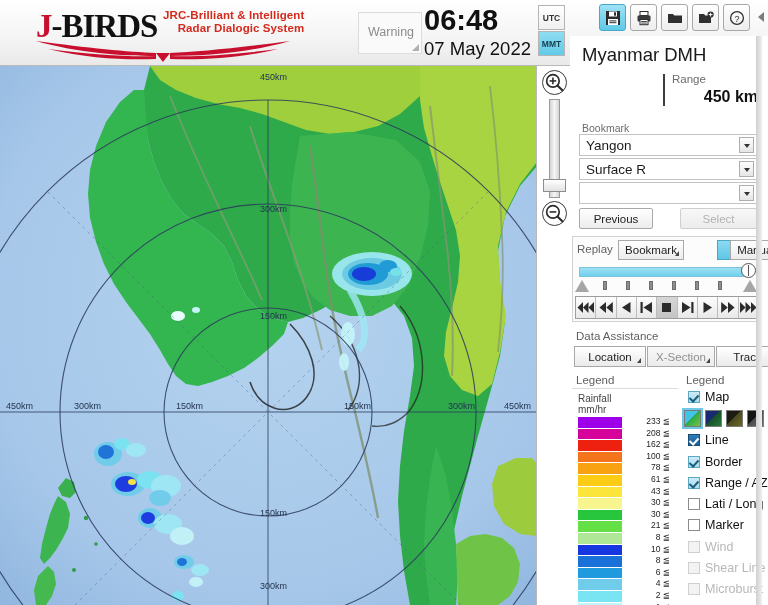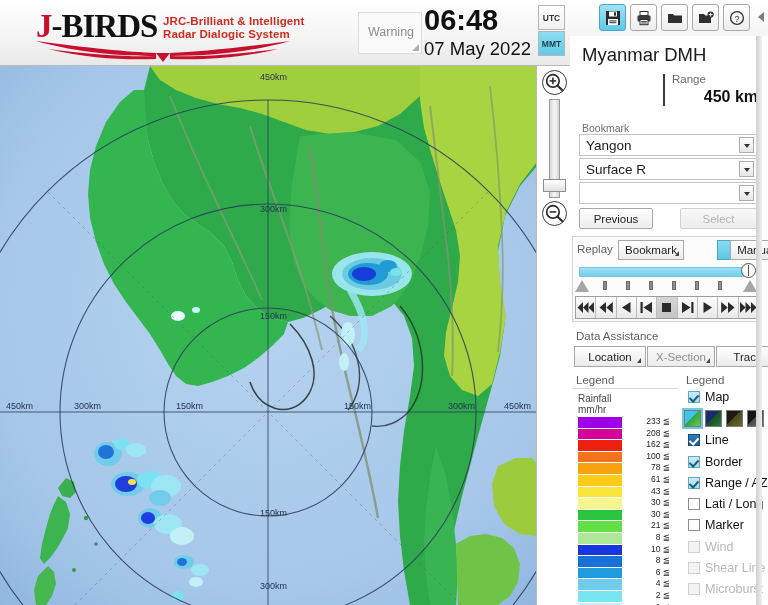--- a/index.html
+++ b/index.html
@@ -16,23 +16,23 @@
     border-bottom: 1px solid #b9b9b9;
   }
   #logo-area { position: absolute; left: 8px; top: 2px; width: 300px; height: 62px; }
   .logo-j {
     position: absolute; left: 28px; top: 6px;
     font-family: "Liberation Serif", serif; font-weight: bold;
     font-size: 33px; letter-spacing: -1px; color: #111;
   }
   .logo-j .red { color: #c8102e; }
   .logo-sub {
-    position: absolute; left: 155px; top: 13px;
+    position: absolute; left: 155px; top: 7px;
     font-size: 11.5px; font-weight: bold; color: #d42a1e;
-    line-height: 13px; letter-spacing: 0.1px;
+    line-height: 13px; letter-spacing: 0.1px; text-align: right;
   }
   .logo-bird {
     position: absolute; left: 10px; top: 38px; width: 290px; height: 22px;
   }
 
   #warning-box {
     position: absolute; left: 358px; top: 12px; width: 64px; height: 42px;
     background: #fafafa; border: 1px solid #dcdcdc;
   }
   #warning-label {

